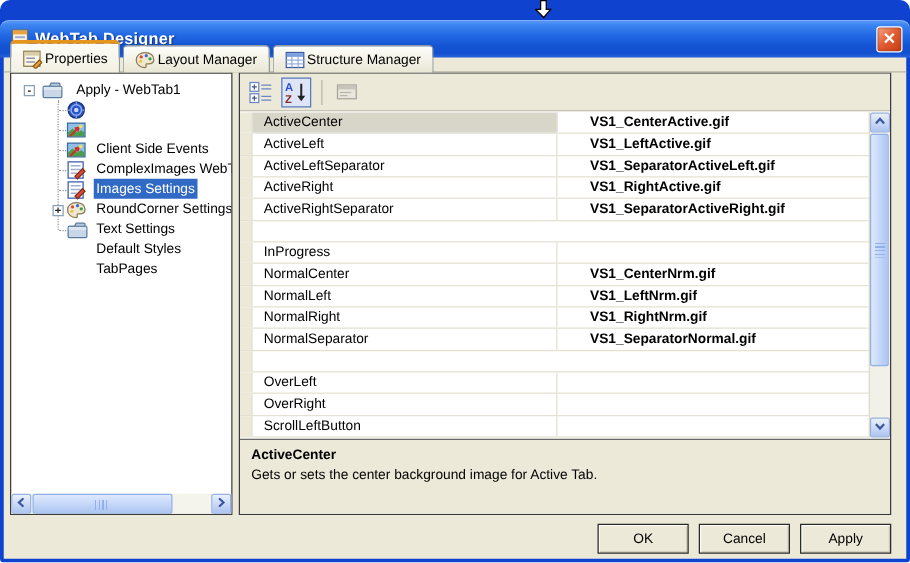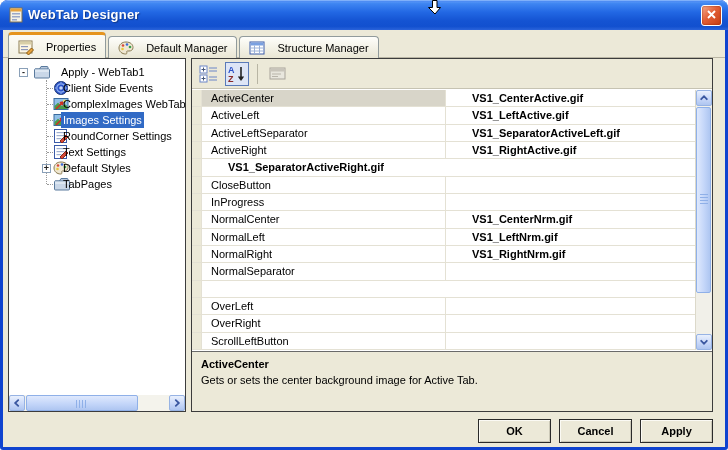--- a/index.html
+++ b/index.html
@@ -4,21 +4,21 @@
 <style>
   * { box-sizing: border-box; }
   html,body { margin:0; padding:0; background:#ffffff; }
   .window {
     position:relative; width:728px; height:450px;
     background:#0f43cf; border-radius:8px 8px 3px 3px; overflow:hidden;
     font-family:"Liberation Sans", sans-serif; font-size:11px; color:#000;
   }
   
   .titlebar {
-    position:absolute; left:0; top:0; width:728px; height:30px;
+    position:absolute; left:0; top:16px; width:728px; height:30px;
     background:linear-gradient(180deg,#2a66e8 0%,#5494f6 6%,#3f86f2 12%,#2268e4 40%,#1453d2 70%,#1250cf 88%,#2a63da 100%);
     border-radius:7px 7px 0 0;
     box-shadow:inset 0 1px 0 #7fb0fa;
   }
   .win-icon { position:absolute; left:8px; top:7px; width:16px; height:16px; }
   .title-text {
     position:absolute; left:28px; top:7px; font-size:13px; font-weight:bold; color:#fff;
     text-shadow:1px 1px 1px #123a8a; letter-spacing:.2px; white-space:nowrap;
   }
   .close {
@@ -28,21 +28,21 @@
     box-shadow:inset 0 0 2px #8a2000;
     display:flex; align-items:center; justify-content:center;
   }
   .cursor { position:absolute; left:428px; top:0; width:14px; height:15px; z-index:60; }
   
   .body { position:absolute; left:3px; top:30px; width:722px; height:417px; background:#ece9d8; }
   .tabline { position:absolute; left:3px; right:3px; top:57px; height:1px; background:#b9b5a4; z-index:4; }
   
   .tabbar { position:absolute; left:8px; top:33px; height:25px; display:flex; align-items:flex-end; gap:2px; z-index:5; }
   .tab {
-    display:flex; align-items:center; gap:12px; padding:0 9px; height:22px;
+    display:flex; align-items:center; gap:2px; padding:0 9px; height:22px;
     background:linear-gradient(#fefefb,#e9e6d4);
     border:1px solid #919b9c; border-bottom:none; border-radius:4px 4px 0 0; cursor:default;
   }
   .tab.active {
     height:26px; background:linear-gradient(#fcfcf7,#f2f0e2);
     border-top:3px solid #e5941e; z-index:6;
   }
   .tab-icon { width:16px; height:16px; display:inline-block; }
   .tab-label { white-space:nowrap; }
   
@@ -55,21 +55,21 @@
     color:#222; font-size:9px; line-height:7px; text-align:center; font-weight:bold;
   }
   .tree-row.root .expander { left:10px; top:4px; }
   .expander.child-ex { left:33px; top:4px; }
   .stub { position:absolute; left:38px; top:8px; width:6px; border-top:1px dotted #9a9a9a; }
   .ticon { position:absolute; top:0; width:18px; height:16px; }
   .root-icon { left:24px; }
   .child-icon { left:44px; }
   .tlabel { position:absolute; top:0; line-height:16px; white-space:nowrap; padding:0 2px; }
   .root-label { left:50px; }
-  .child-label { left:52px; }
+  .child-label { left:66px;margin-top:31px; }
   .tlabel.selected { background:#316ac5; color:#fff; }
   
   .hscroll { position:absolute; left:0; bottom:0; height:16px; width:176px; background:#f4f3ec; }
   .sbtn {
     position:absolute; width:16px; height:16px;
     background:linear-gradient(180deg,#e9f0fd,#c6d6f8 60%,#aec5f0);
     border:1px solid #97b3e4; border-radius:2px;
     display:flex; align-items:center; justify-content:center;
   }
   .hs-left { left:0; top:0; }
@@ -107,21 +107,21 @@
     border:1px solid #8fb0e8; border-radius:2px;
   }
   .vs-thumb::after {
     content:''; position:absolute; top:50%; left:3px; width:8px; height:12px; transform:translateY(-50%);
     background:repeating-linear-gradient(180deg,#8fb0e8 0 1px,transparent 1px 3px);
   }
   .help { position:absolute; left:0; right:0; top:292px; bottom:0; background:#ece9d8; border-top:1px solid #6a6a6a; padding:6px 9px; }
   .help-title { font-weight:bold; }
   .help-desc { margin-top:4px; }
   
-  .button-row { position:absolute; right:15px; top:419px; display:flex; gap:8px; z-index:5;font-weight:bold; }
+  .button-row { position:absolute; right:15px; top:419px; display:flex; gap:8px; z-index:5; }
   .btn {
     width:73px; height:24px; background:#ece9d8; border:1px solid #2a2a2a;
     display:flex; align-items:center; justify-content:center;
     box-shadow:inset 1px 1px 0 #fbfaf4, inset -1px -1px 0 #cbc8b7; cursor:default;
   }
 </style>
 </head>
 <body>
 
 <div class="window">
@@ -160,21 +160,21 @@
         <div class="tab-label">Properties</div>
       </div>
       <div class="tab">
         <div class="tab-icon"><svg width="16" height="16" viewBox="0 0 16 16">
             <path d="M8,2 C12.5,2 15,4.5 15,7.5 C15,10 13,11 11,11 L9.5,11 C8.8,11 8.5,11.6 8.8,12.3 C9.2,13.2 8.8,14 7.6,14 C4,14 1,11.5 1,8 C1,4.5 4,2 8,2 Z" fill="#efe7d2" stroke="#8a7a50"></path>
             <circle cx="5" cy="5.5" r="1.3" fill="#d84a3a"></circle>
             <circle cx="9" cy="4.5" r="1.3" fill="#3a6ad8"></circle>
             <circle cx="12" cy="7" r="1.3" fill="#3aa04a"></circle>
             <circle cx="4.5" cy="9" r="1.3" fill="#e8c83d"></circle>
           </svg></div>
-        <div class="tab-label">Default Manager</div>
+        <div class="tab-label">Layout Manager</div>
       </div>
       <div class="tab">
         <div class="tab-icon"><svg width="16" height="16" viewBox="0 0 16 16">
             <rect x="1" y="2" width="14" height="12" fill="#fff" stroke="#3a5aa8"></rect>
             <rect x="1.5" y="2.5" width="13" height="3" fill="#7aa0e0"></rect>
             <path d="M5.5,5.5 V14 M10.5,5.5 V14 M1,8 H15 M1,11 H15" stroke="#9ab0d8" fill="none"></path>
           </svg></div>
         <div class="tab-label">Structure Manager</div>
       </div>
     </div>
@@ -325,25 +325,25 @@
           <div class="gname">ActiveLeftSeparator</div>
           <div class="gval">VS1_SeparatorActiveLeft.gif</div>
         </div>
         <div class="grow">
           <div class="gmargin"></div>
           <div class="gname">ActiveRight</div>
           <div class="gval">VS1_RightActive.gif</div>
         </div>
         <div class="grow">
           <div class="gmargin"></div>
+          <div class="gname">ActiveRightSeparator</div>
           <div class="gval">VS1_SeparatorActiveRight.gif</div>
         </div>
         <div class="grow">
           <div class="gmargin"></div>
-          <div class="gname">CloseButton</div>
           <div class="gval"></div>
         </div>
         <div class="grow">
           <div class="gmargin"></div>
           <div class="gname">InProgress</div>
           <div class="gval"></div>
         </div>
         <div class="grow">
           <div class="gmargin"></div>
           <div class="gname">NormalCenter</div>
@@ -355,20 +355,21 @@
           <div class="gval">VS1_LeftNrm.gif</div>
         </div>
         <div class="grow">
           <div class="gmargin"></div>
           <div class="gname">NormalRight</div>
           <div class="gval">VS1_RightNrm.gif</div>
         </div>
         <div class="grow">
           <div class="gmargin"></div>
           <div class="gname">NormalSeparator</div>
+          <div class="gval">VS1_SeparatorNormal.gif</div>
         </div>
         <div class="grow">
           <div class="gmargin"></div>
           <div class="gval"></div>
         </div>
         <div class="grow">
           <div class="gmargin"></div>
           <div class="gname">OverLeft</div>
           <div class="gval"></div>
         </div>

